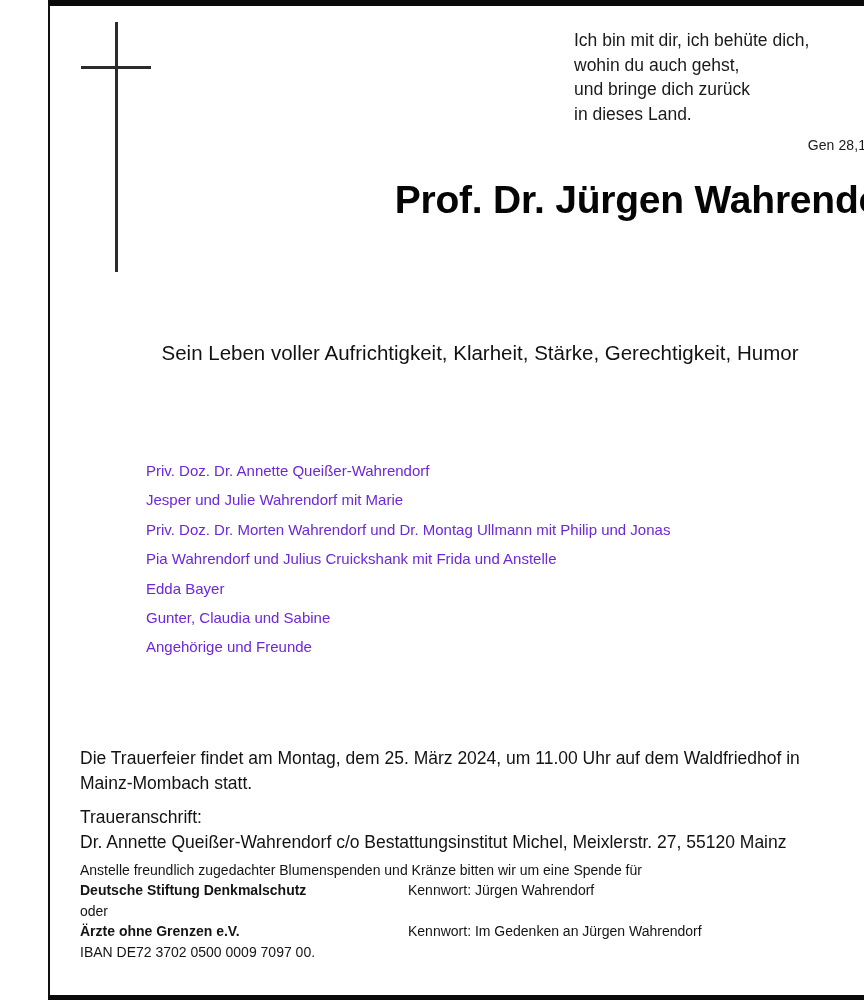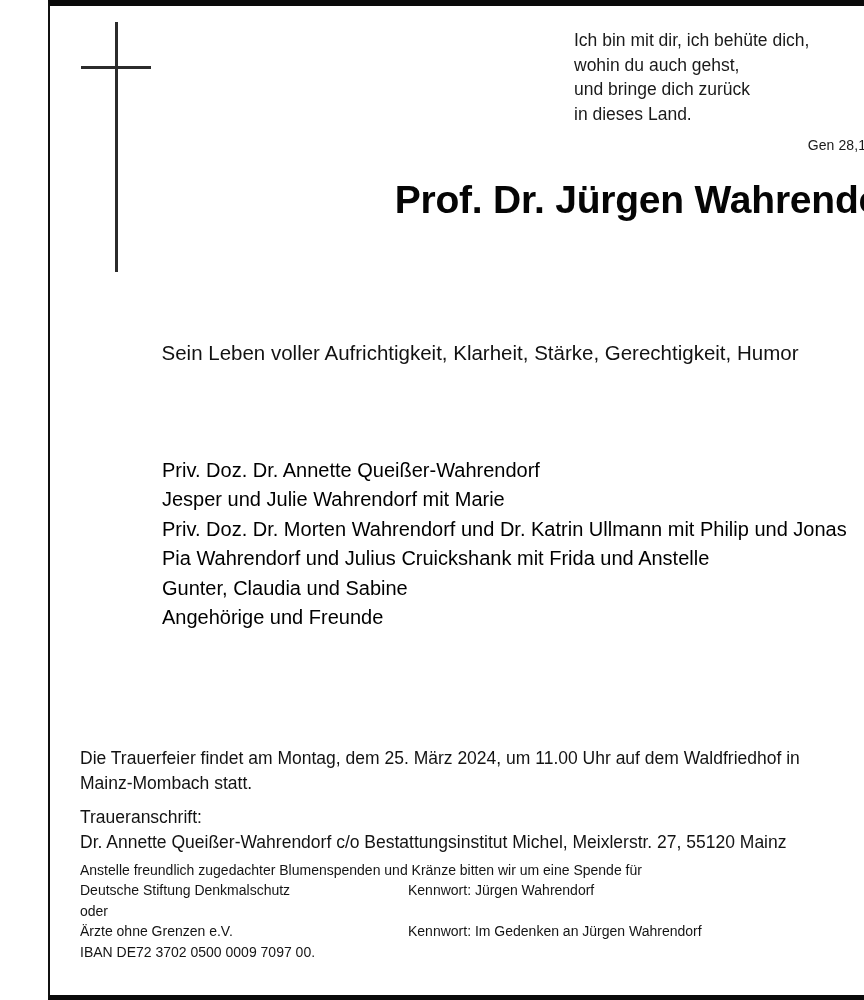--- a/index.html
+++ b/index.html
@@ -104,25 +104,25 @@
     text-align: center;
     font-size: 20.5px;
     line-height: 30px;
     color: #121212;
   }
   .tribute-line { white-space: nowrap; }
 
   
   .survivors {
     position: absolute;
-    left: 112px;
+    left: 96px;
     top: 450px;
-    font-size: 20px;
+    font-size: 15px;
     line-height: 29.4px;
-    color: #000000;
+    color: #6d28d9;
     white-space: nowrap;
   }
 
   
   .service {
     position: absolute;
     left: 30px;
     right: 28px;
     top: 740px;
     font-size: 17.5px;
@@ -139,21 +139,21 @@
     right: 28px;
     top: 854px;
     font-size: 14px;
     line-height: 20.4px;
     color: #141414;
   }
   .don-row {
     display: flex;
     align-items: baseline;
   }
-  .don-org { width: 328px; flex: 0 0 328px; }
+  .don-org { width: 328px; flex: 0 0 328px; font-weight: bold; }
   .don-keyword { flex: 1 1 auto; }
   .don-line { display: block; }
 </style>
 </head>
 <body>
 
 <div id="obituary">
 
   <div class="cross-wrap">
     <div class="cross-stem"></div>
@@ -171,22 +171,23 @@
   <div class="name">Prof. Dr. Jürgen Wahrendorf</div>
 
 
   <div class="tribute">
     <div class="tribute-line">Sein Leben voller Aufrichtigkeit, Klarheit, Stärke, Gerechtigkeit, Humor</div>
   </div>
 
   <div class="survivors">
     <div>Priv. Doz. Dr. Annette Queißer-Wahrendorf</div>
     <div>Jesper und Julie Wahrendorf mit Marie</div>
-    <div>Priv. Doz. Dr. Morten Wahrendorf und Dr. Katrin Ullmann mit Philip und Jonas</div>
+    <div>Priv. Doz. Dr. Morten Wahrendorf und Dr. Montag Ullmann mit Philip und Jonas</div>
     <div>Pia Wahrendorf und Julius Cruickshank mit Frida und Anstelle</div>
+    <div>Edda Bayer</div>
     <div>Gunter, Claudia und Sabine</div>
     <div>Angehörige und Freunde</div>
   </div>
 
   <div class="service">
     <p class="service-para">Die Trauerfeier findet am Montag, dem 25. März 2024, um 11.00 Uhr auf dem Waldfriedhof in</p>
     <p class="service-para">Mainz-Mombach statt.</p>
     <div class="service-gap"></div>
     <p class="service-para">Traueranschrift:</p>
     <p class="service-para">Dr. Annette Queißer-Wahrendorf c/o Bestattungsinstitut Michel, Meixlerstr. 27, 55120 Mainz</p>

